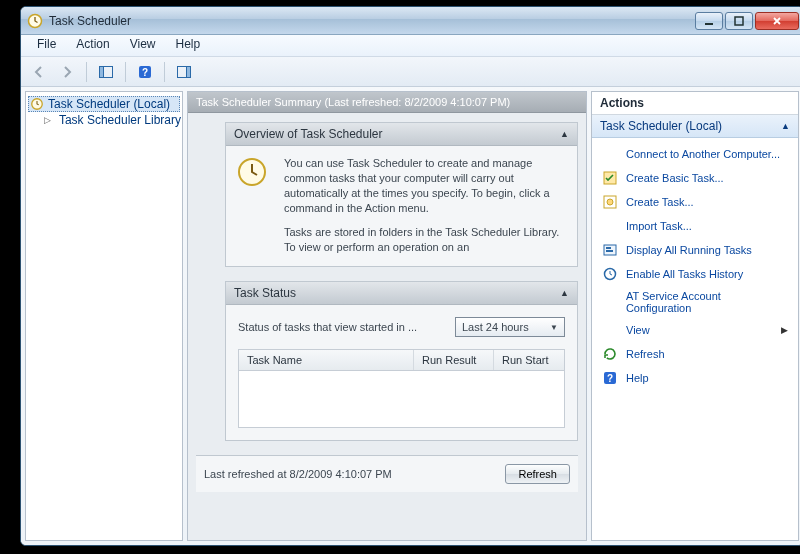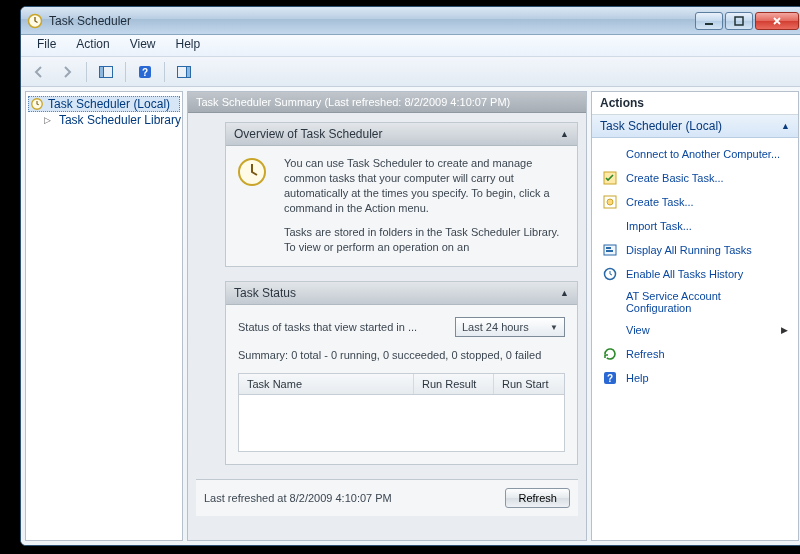--- a/index.html
+++ b/index.html
@@ -225,21 +225,20 @@
             <span class="chev">▲</span>
           </div>
           <div class="section-body" style="max-height:none; padding:12px;">
             <div style="display:flex;align-items:center;justify-content:space-between;gap:8px;">
               <span>Status of tasks that view started in ...</span>
               <span class="dropdown">
                 <span>Last 24 hours</span>
                 <span class="dd-chev">▼</span>
               </span>
             </div>
-            <div style="margin-top:12px;">Summary: 0 total - 0 running, 0 succeeded, 0 stopped, 0 failed</div>
             <div class="table">
               <div class="th-row">
                 <div class="th" style="flex:1">Task Name</div>
                 <div class="th" style="width:80px">Run Result</div>
                 <div class="th" style="width:70px;border-right:none">Run Start</div>
               </div>
               <div class="tbody"></div>
             </div>
           </div>
         </div>

